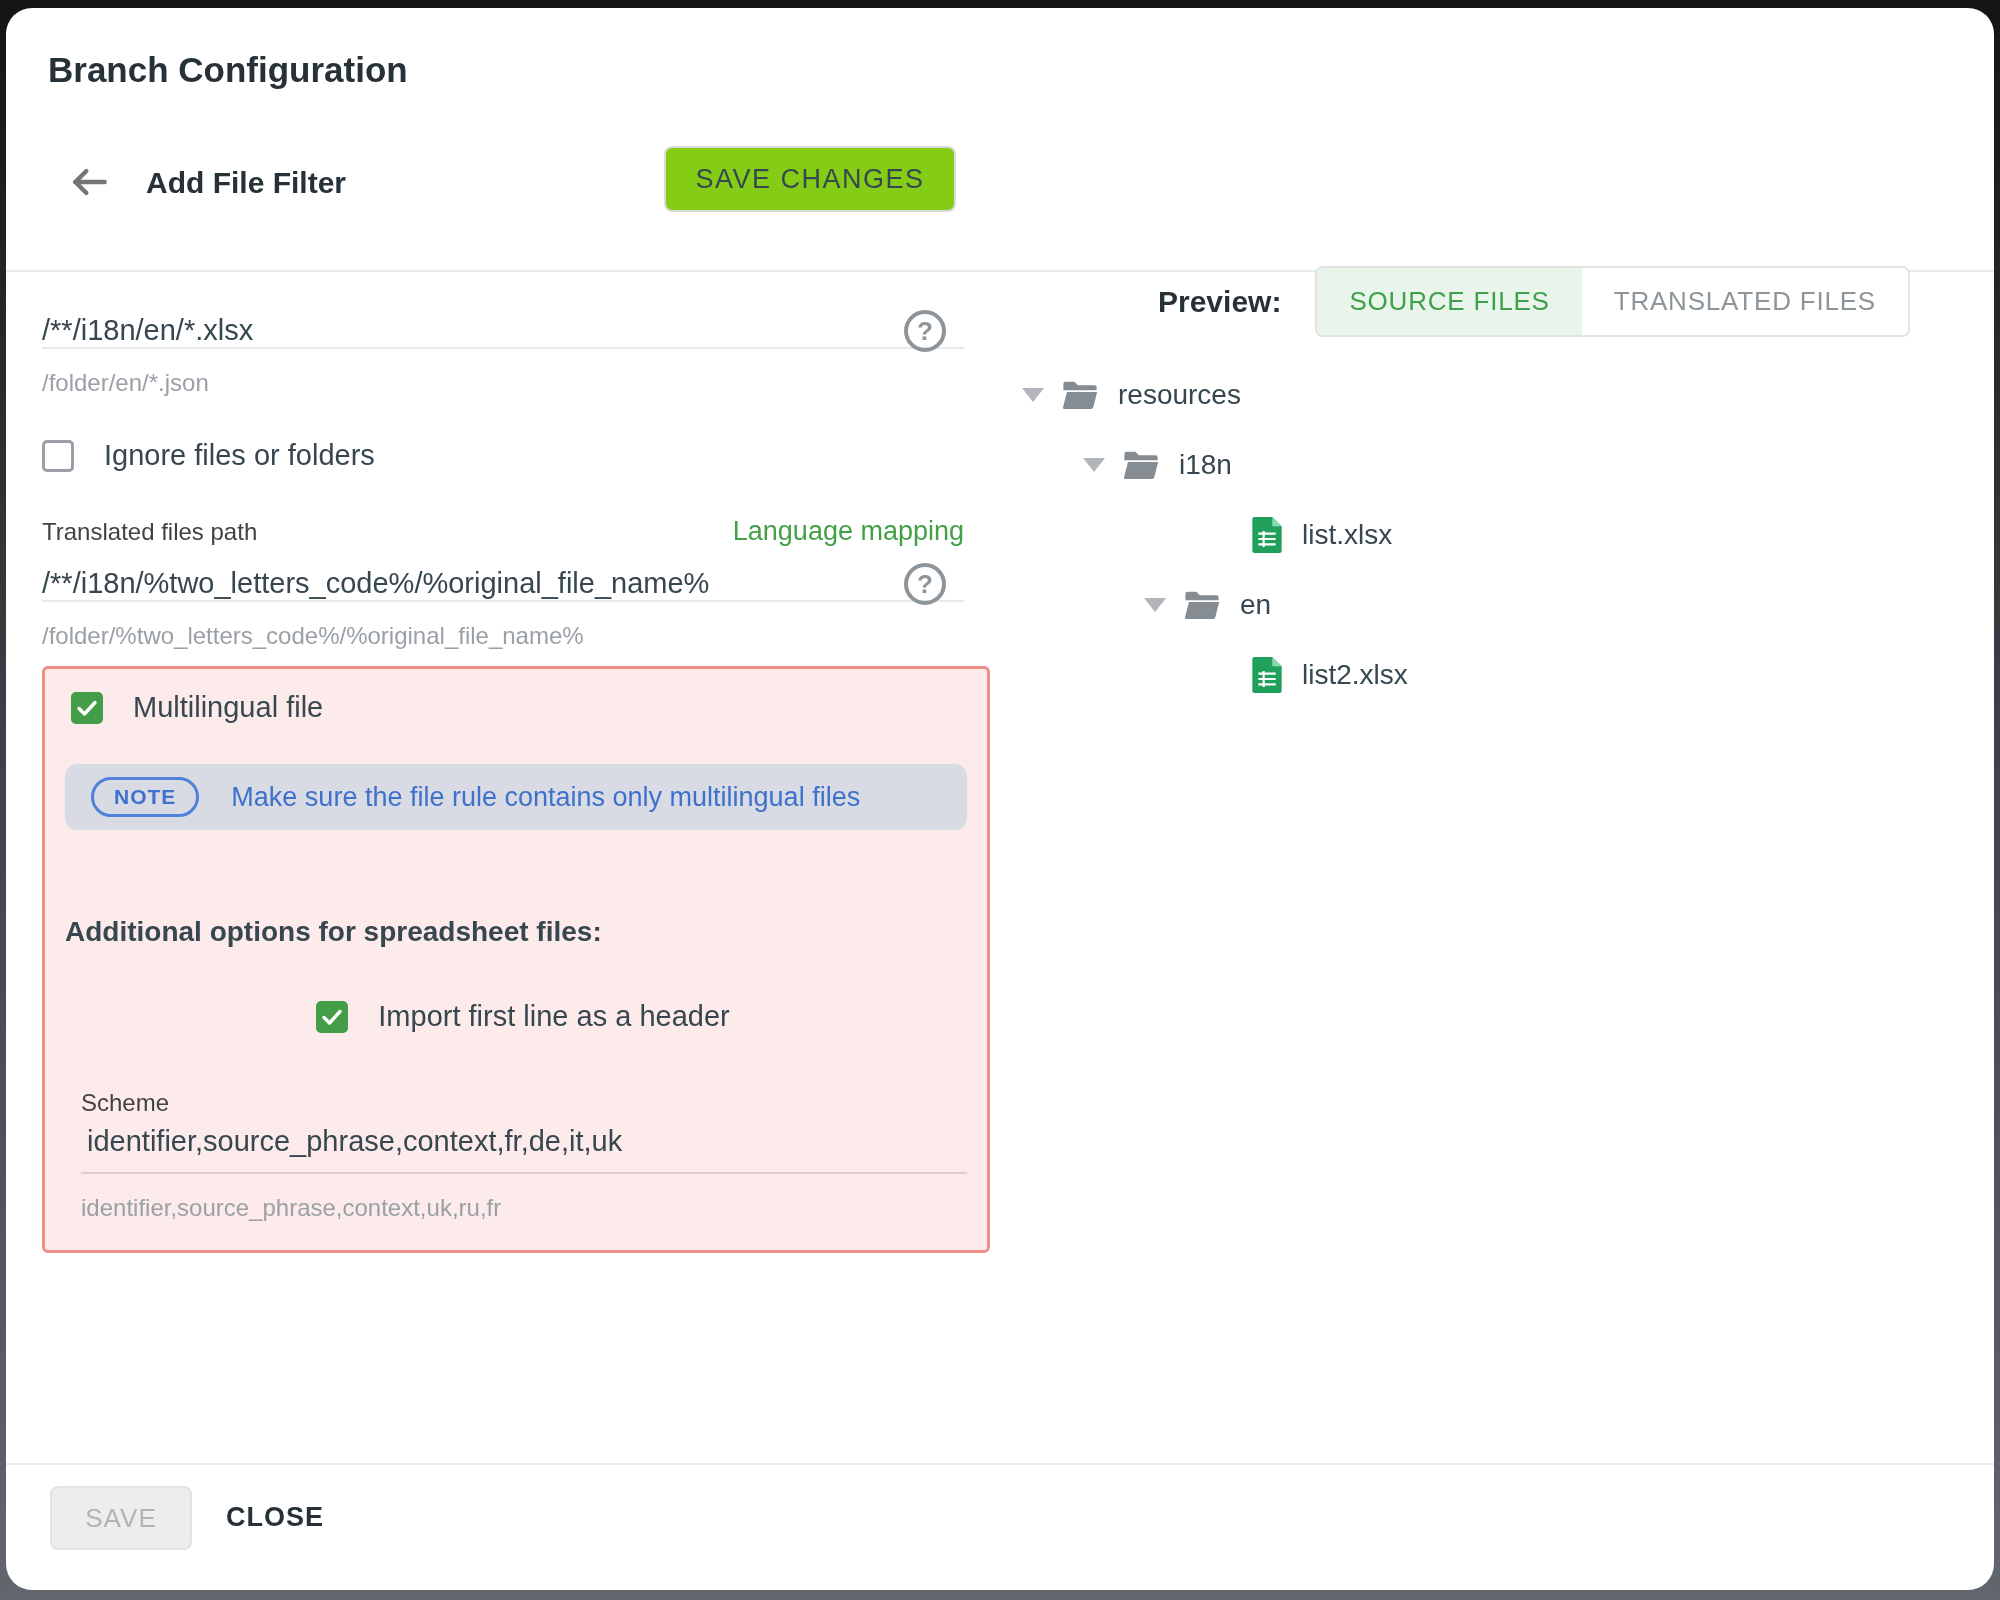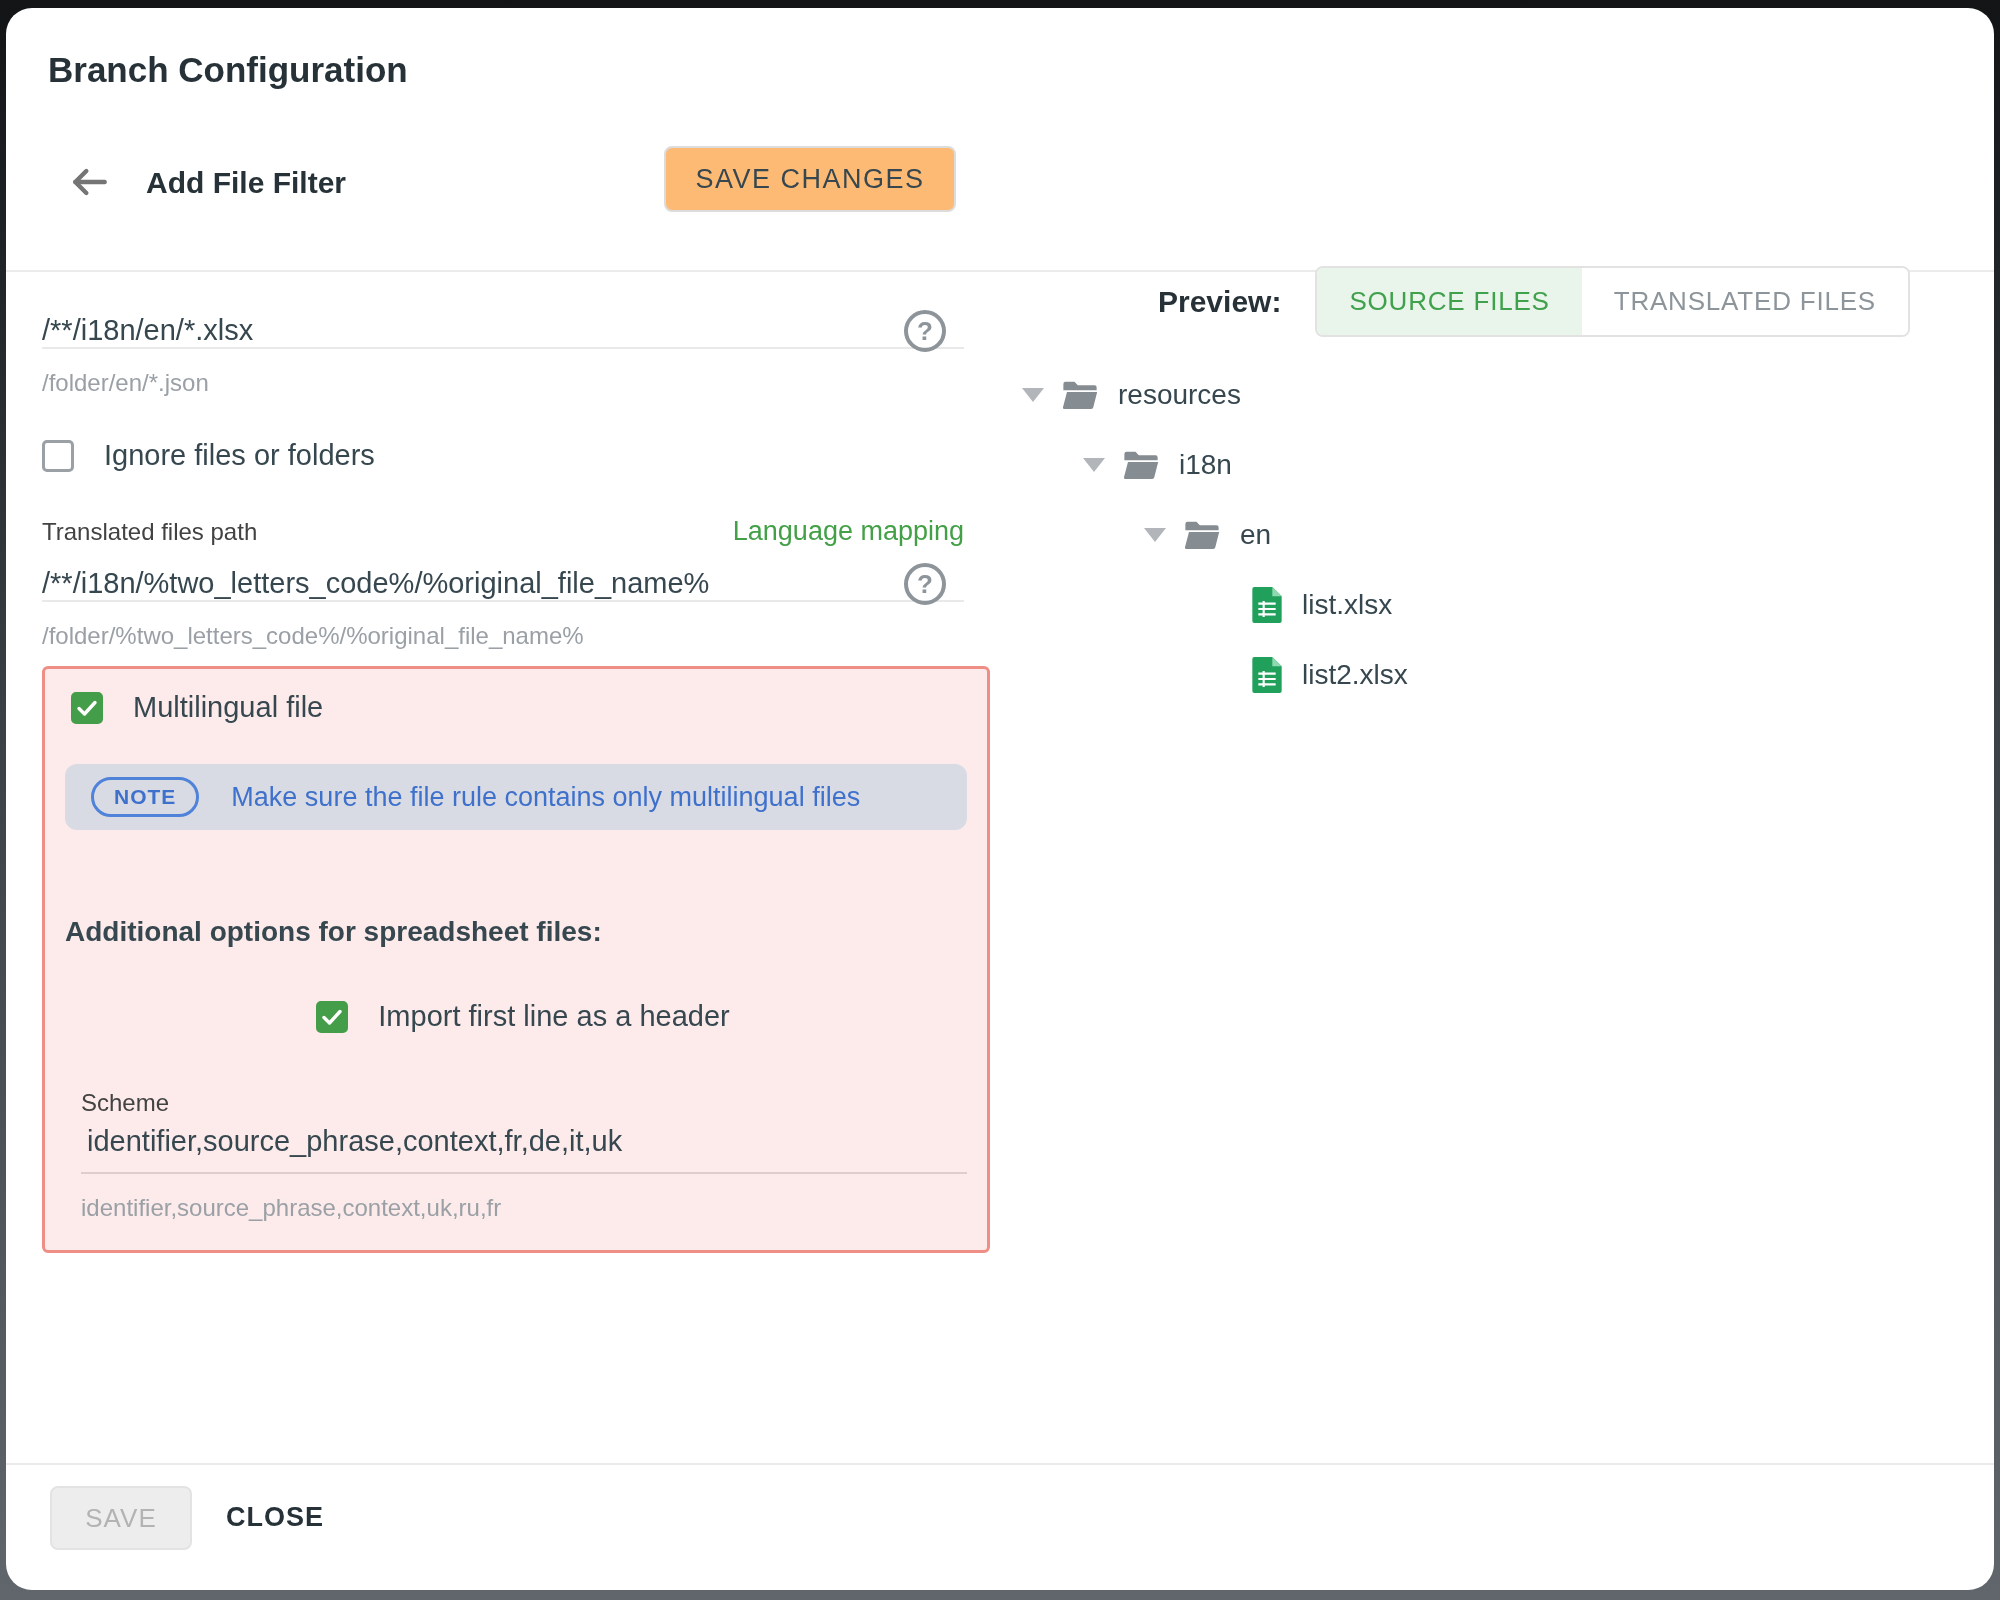--- a/index.html
+++ b/index.html
@@ -15,21 +15,21 @@
   }
   
   .hdr-title { position:absolute; left:42px; top:42px; font-size:35px; font-weight:700; color:#263238; }
   .hdr-right { position:absolute; right:52px; top:62px; display:flex; align-items:center; gap:44px; }
   .load-config { font-size:27px; font-weight:500; color:#37474f; letter-spacing:1.2px; cursor:pointer; background:none; border:none; font-family:inherit; }
   .help-link { display:flex; align-items:center; gap:12px; color:#43a047; font-size:28px; text-decoration:none; cursor:pointer; }
   .subhead-arrow { position:absolute; left:62px; top:152px; width:44px; height:44px; cursor:pointer; }
   .subhead-title { position:absolute; left:140px; top:158px; font-size:30px; font-weight:700; color:#263238; }
   .save-changes-btn {
     position:absolute; left:658px; top:138px; width:292px; height:66px;
-    background:#fdba74; border:2px solid #dcdcdc; border-radius:8px;
+    background:#84cc16; border:2px solid #dcdcdc; border-radius:8px;
     font-family:inherit; font-size:27px; font-weight:500; color:#37474f; letter-spacing:1.5px; cursor:pointer;
   }
   .hdr-divider { position:absolute; left:0; right:0; top:262px; height:2px; background:#ebebeb; }
   
   .left-col { position:absolute; left:36px; top:286px; width:942px; }
   .field-label { font-size:24px; color:#424242; }
   .input-row { position:relative; width:922px; border-bottom:2px solid #e9e9e9; margin-top:12px; }
   .input-row input {
     width:840px; border:none; outline:none; background:transparent;
     font-family:inherit; font-size:29px; color:#37474f; padding:8px 0 0 0;
@@ -197,44 +197,44 @@
     <div class="tree-row" style="margin-left:61px">
       <span class="caret"></span>
       <span class="tree-icon">
         <svg width="36" height="30" viewBox="0 0 26 21">
             <path fill="#858c92" d="M1 2.5 A1.5 1.5 0 0 1 2.5 1 H9 l2.4 2.4 H23.5 A1.5 1.5 0 0 1 25 4.9 V7 H1 Z"></path>
             <path fill="#858c92" d="M3.6 8.3 H25.4 L22.6 19.4 A1.6 1.6 0 0 1 21 20.6 H1.6 A1 1 0 0 1 0.7 19.3 Z"></path>
           </svg>
       </span>
       <span class="tree-label">i18n</span>
     </div>
-    <div class="tree-row" style="margin-left:122px">
-      <span class="caret"></span>
-      <span class="tree-icon">
-        <svg width="36" height="30" viewBox="0 0 26 21">
-            <path fill="#858c92" d="M1 2.5 A1.5 1.5 0 0 1 2.5 1 H9 l2.4 2.4 H23.5 A1.5 1.5 0 0 1 25 4.9 V7 H1 Z"></path>
-            <path fill="#858c92" d="M3.6 8.3 H25.4 L22.6 19.4 A1.6 1.6 0 0 1 21 20.6 H1.6 A1 1 0 0 1 0.7 19.3 Z"></path>
-          </svg>
-      </span>
-      <span class="tree-label">en</span>
-    </div>
     <div class="tree-row" style="margin-left:190px">
       <span class="caret-spacer"></span>
       <span class="tree-icon">
         <svg width="30" height="36" viewBox="0 0 22 27">
             <path fill="#21a05c" d="M1.5 0 H15 L22 7 V25.5 A1.5 1.5 0 0 1 20.5 27 H1.5 A1.5 1.5 0 0 1 0 25.5 V1.5 A1.5 1.5 0 0 1 1.5 0 Z"></path>
             <path fill="#8fd8b1" d="M15 0 L22 7 H15 Z"></path>
             <g stroke="#ffffff" stroke-width="1.6">
               <path d="M4.5 12.5 H17.5 M4.5 16.5 H17.5 M4.5 20.5 H17.5"></path>
               <path d="M8.5 10.5 V22.5"></path>
             </g>
           </svg>
       </span>
       <span class="tree-label">list.xlsx</span>
     </div>
+    <div class="tree-row" style="margin-left:122px">
+      <span class="caret"></span>
+      <span class="tree-icon">
+        <svg width="36" height="30" viewBox="0 0 26 21">
+            <path fill="#858c92" d="M1 2.5 A1.5 1.5 0 0 1 2.5 1 H9 l2.4 2.4 H23.5 A1.5 1.5 0 0 1 25 4.9 V7 H1 Z"></path>
+            <path fill="#858c92" d="M3.6 8.3 H25.4 L22.6 19.4 A1.6 1.6 0 0 1 21 20.6 H1.6 A1 1 0 0 1 0.7 19.3 Z"></path>
+          </svg>
+      </span>
+      <span class="tree-label">en</span>
+    </div>
     <div class="tree-row" style="margin-left:190px">
       <span class="caret-spacer"></span>
       <span class="tree-icon">
         <svg width="30" height="36" viewBox="0 0 22 27">
             <path fill="#21a05c" d="M1.5 0 H15 L22 7 V25.5 A1.5 1.5 0 0 1 20.5 27 H1.5 A1.5 1.5 0 0 1 0 25.5 V1.5 A1.5 1.5 0 0 1 1.5 0 Z"></path>
             <path fill="#8fd8b1" d="M15 0 L22 7 H15 Z"></path>
             <g stroke="#ffffff" stroke-width="1.6">
               <path d="M4.5 12.5 H17.5 M4.5 16.5 H17.5 M4.5 20.5 H17.5"></path>
               <path d="M8.5 10.5 V22.5"></path>
             </g>

